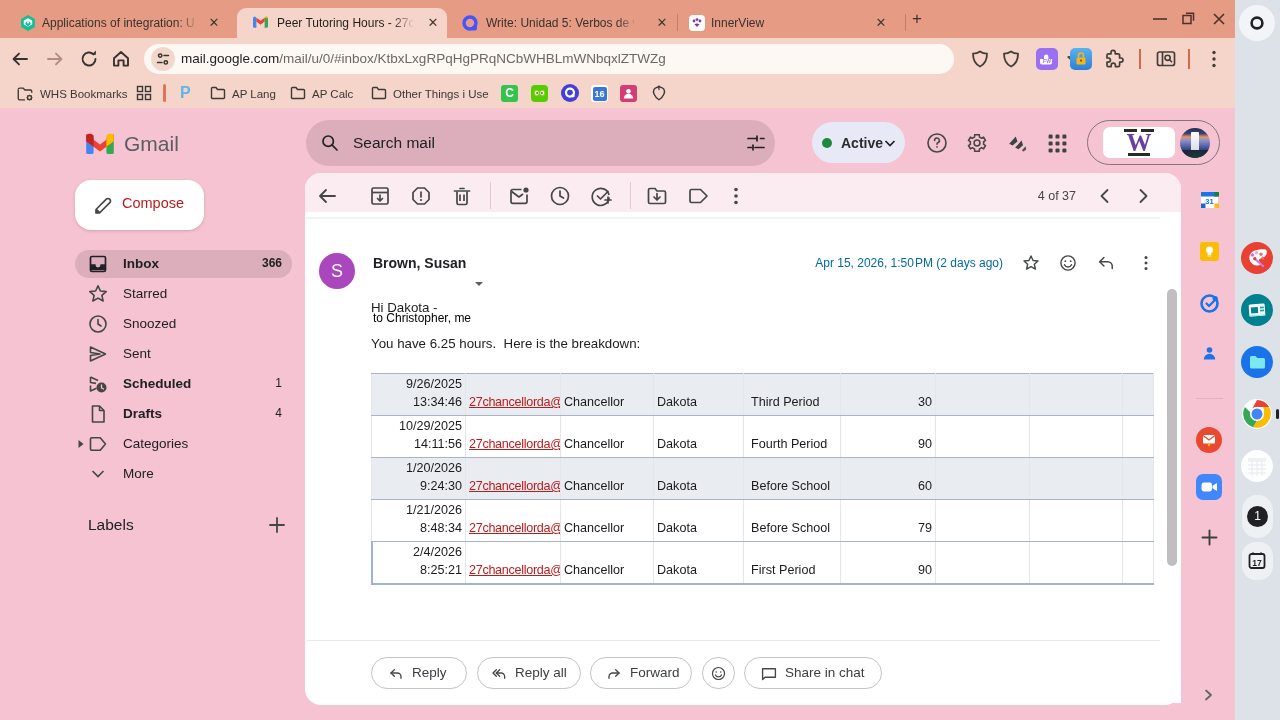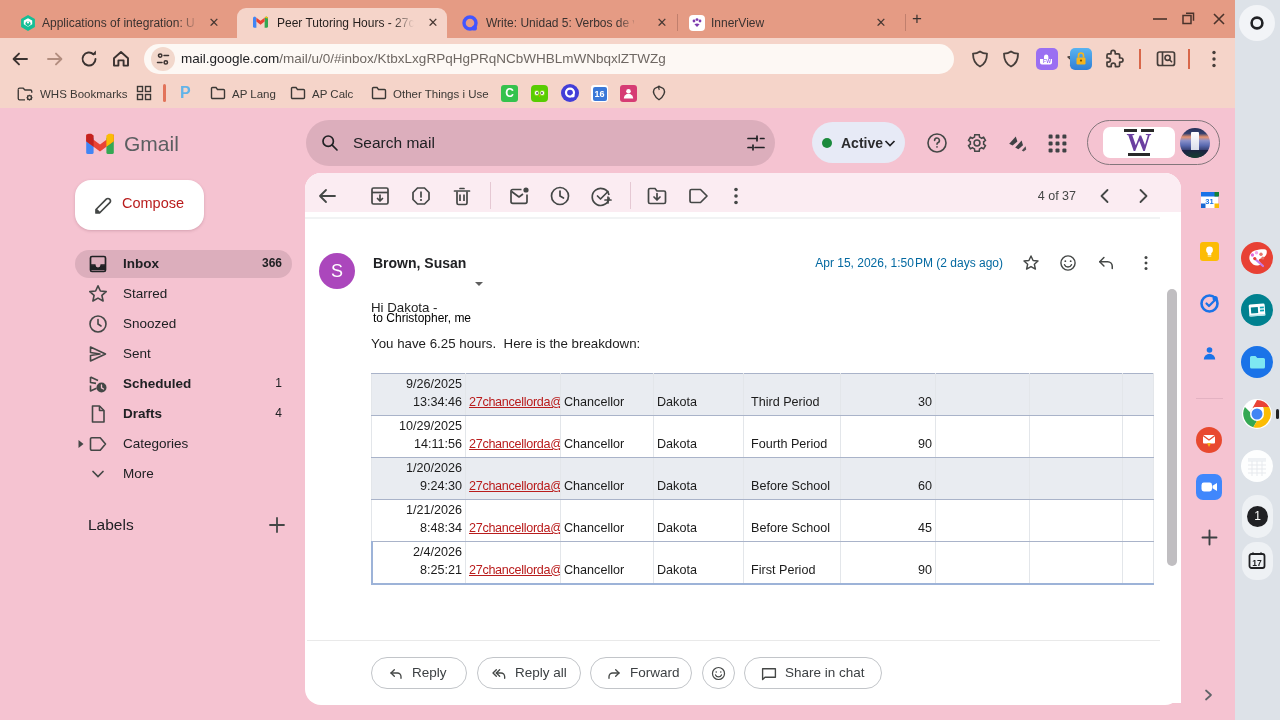--- a/index.html
+++ b/index.html
@@ -495,21 +495,21 @@
               <td></td>
               <td></td>
               <td></td>
             </tr>
         <tr>
               <td class="num">1/21/2026<br>8:48:34</td>
               <td><span class="lnk">27chancellorda@</span></td>
               <td>Chancellor</td>
               <td>Dakota</td>
               <td>Before School</td>
-              <td class="num">45</td>
+              <td class="num">79</td>
               <td></td>
               <td></td>
               <td></td>
             </tr>
         <tr class="sel">
               <td class="num">2/4/2026<br>8:25:21</td>
               <td><span class="lnk">27chancellorda@</span></td>
               <td>Chancellor</td>
               <td>Dakota</td>
               <td>First Period</td>

